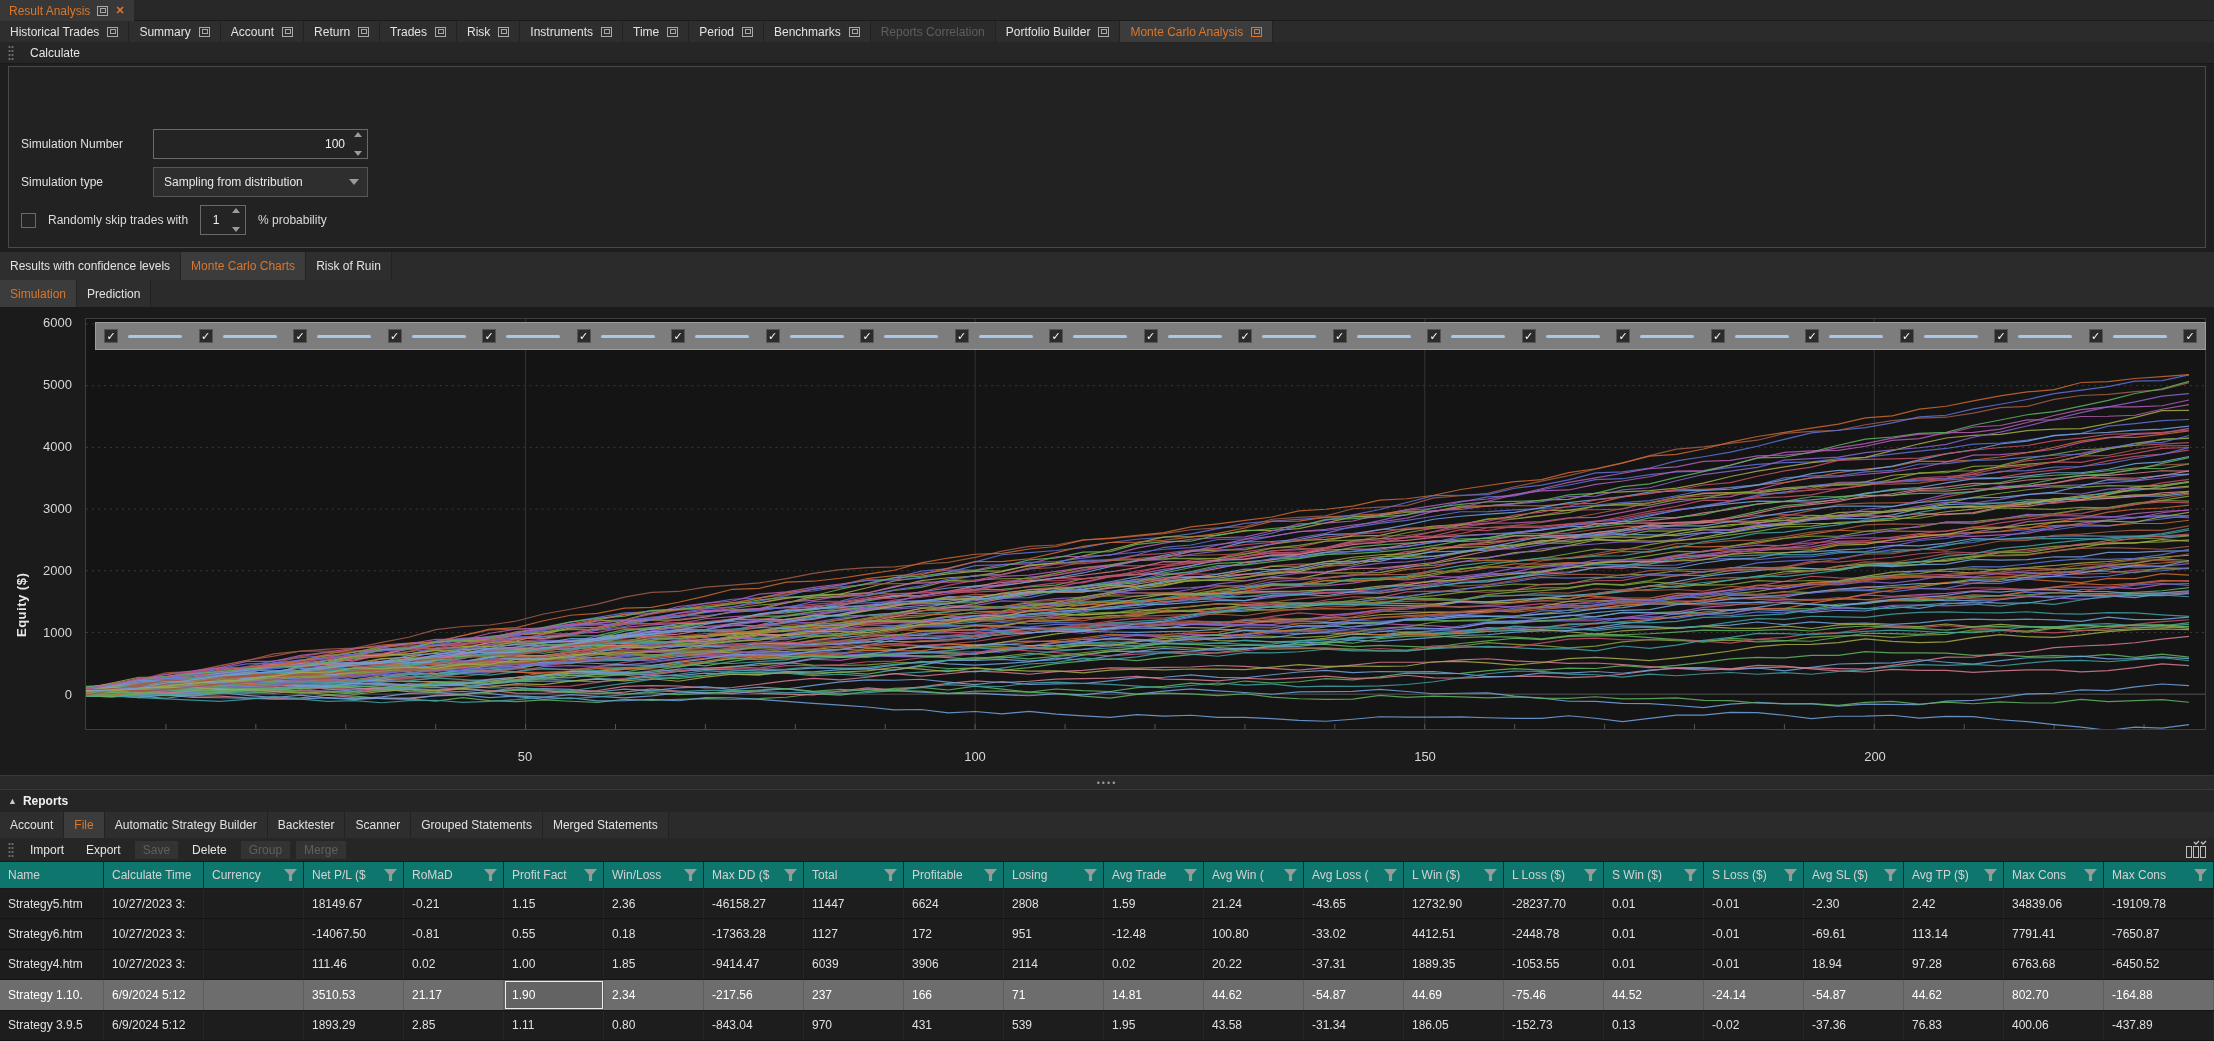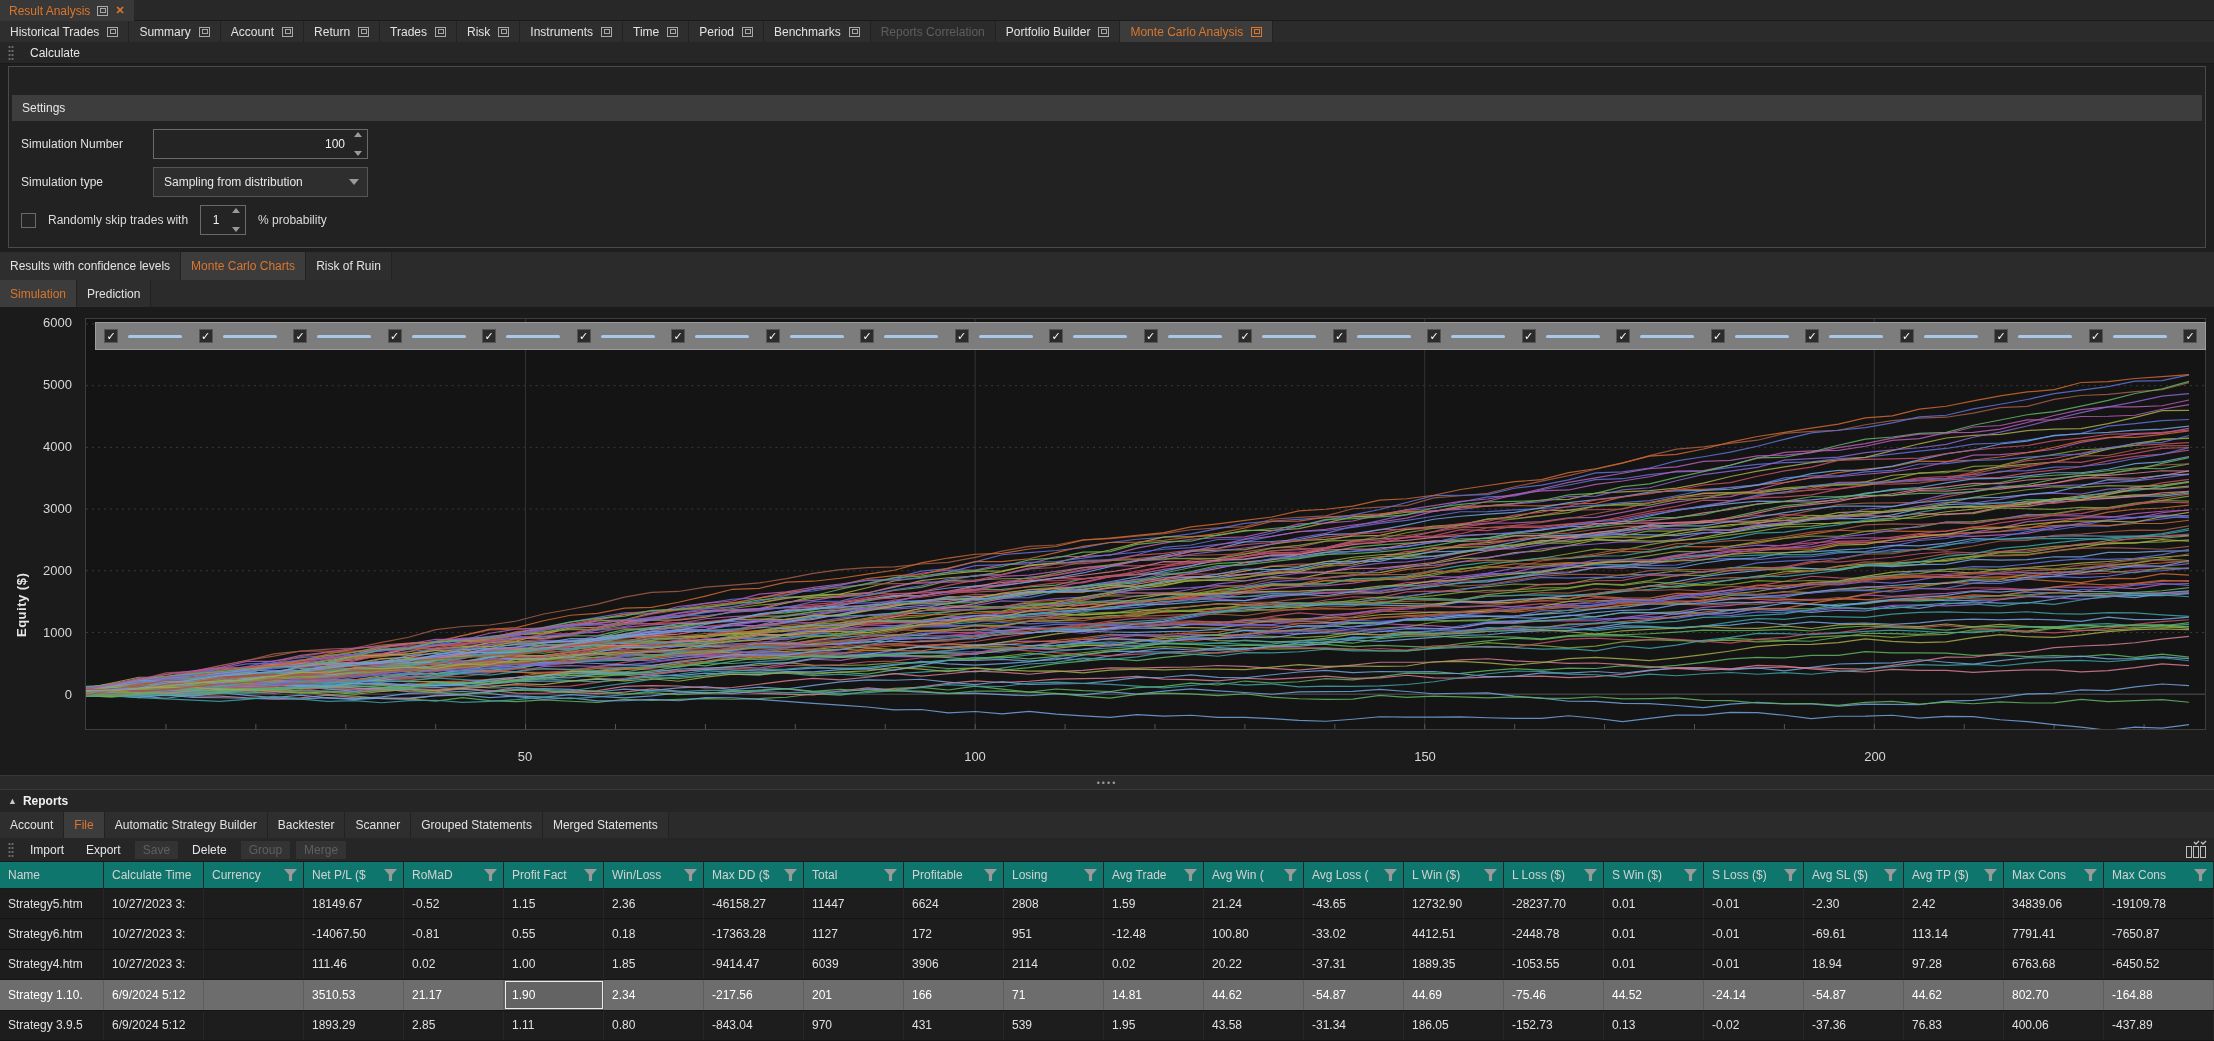--- a/index.html
+++ b/index.html
@@ -170,23 +170,20 @@
       <span class="popup-icon orange"></span>
     </div>
   </section>
 
 <section id="calcbar">
   <div class="grip"></div>
   <div class="txt-btn">Calculate</div>
 </section>
 
 <section id="settings-group">
-  <div id="settings-header">
-    <span>Settings</span>
-  </div>
   <div class="set-row" style="top:62px;">
     <span class="set-label">Simulation Number</span>
     <span style="position:relative; display:inline-block;">
       <input class="num-input" value="100" style="">
       <span class="spin">
           <span class="up"></span>
           <span class="dn"></span>
         </span>
     </span>
   </div>
@@ -617,21 +614,21 @@
           <span>Max Cons</span>
           <span class="funnel"></span>
         </div>
       </div>
     <div id="tbody">
         <div class="tr">
           <div class="td" style="width: 104px;">Strategy5.htm</div>
           <div class="td" style="width: 100px;">10/27/2023 3:</div>
           <div class="td" style="width: 100px;"></div>
           <div class="td" style="width: 100px;">18149.67</div>
-          <div class="td" style="width: 100px;">-0.52</div>
+          <div class="td" style="width: 100px;">-0.21</div>
           <div class="td" style="width: 100px;">1.15</div>
           <div class="td" style="width: 100px;">2.36</div>
           <div class="td" style="width: 100px;">-46158.27</div>
           <div class="td" style="width: 100px;">11447</div>
           <div class="td" style="width: 100px;">6624</div>
           <div class="td" style="width: 100px;">2808</div>
           <div class="td" style="width: 100px;">1.59</div>
           <div class="td" style="width: 100px;">21.24</div>
           <div class="td" style="width: 100px;">-43.65</div>
           <div class="td" style="width: 100px;">12732.90</div>
@@ -693,21 +690,21 @@
         </div>
         <div class="tr sel">
           <div class="td" style="width: 104px;">Strategy 1.10.</div>
           <div class="td" style="width: 100px;">6/9/2024 5:12</div>
           <div class="td" style="width: 100px;"></div>
           <div class="td" style="width: 100px;">3510.53</div>
           <div class="td" style="width: 100px;">21.17</div>
           <div class="td focus" style="width: 100px;">1.90</div>
           <div class="td" style="width: 100px;">2.34</div>
           <div class="td" style="width: 100px;">-217.56</div>
-          <div class="td" style="width: 100px;">201</div>
+          <div class="td" style="width: 100px;">237</div>
           <div class="td" style="width: 100px;">166</div>
           <div class="td" style="width: 100px;">71</div>
           <div class="td" style="width: 100px;">14.81</div>
           <div class="td" style="width: 100px;">44.62</div>
           <div class="td" style="width: 100px;">-54.87</div>
           <div class="td" style="width: 100px;">44.69</div>
           <div class="td" style="width: 100px;">-75.46</div>
           <div class="td" style="width: 100px;">44.52</div>
           <div class="td" style="width: 100px;">-24.14</div>
           <div class="td" style="width: 100px;">-54.87</div>

